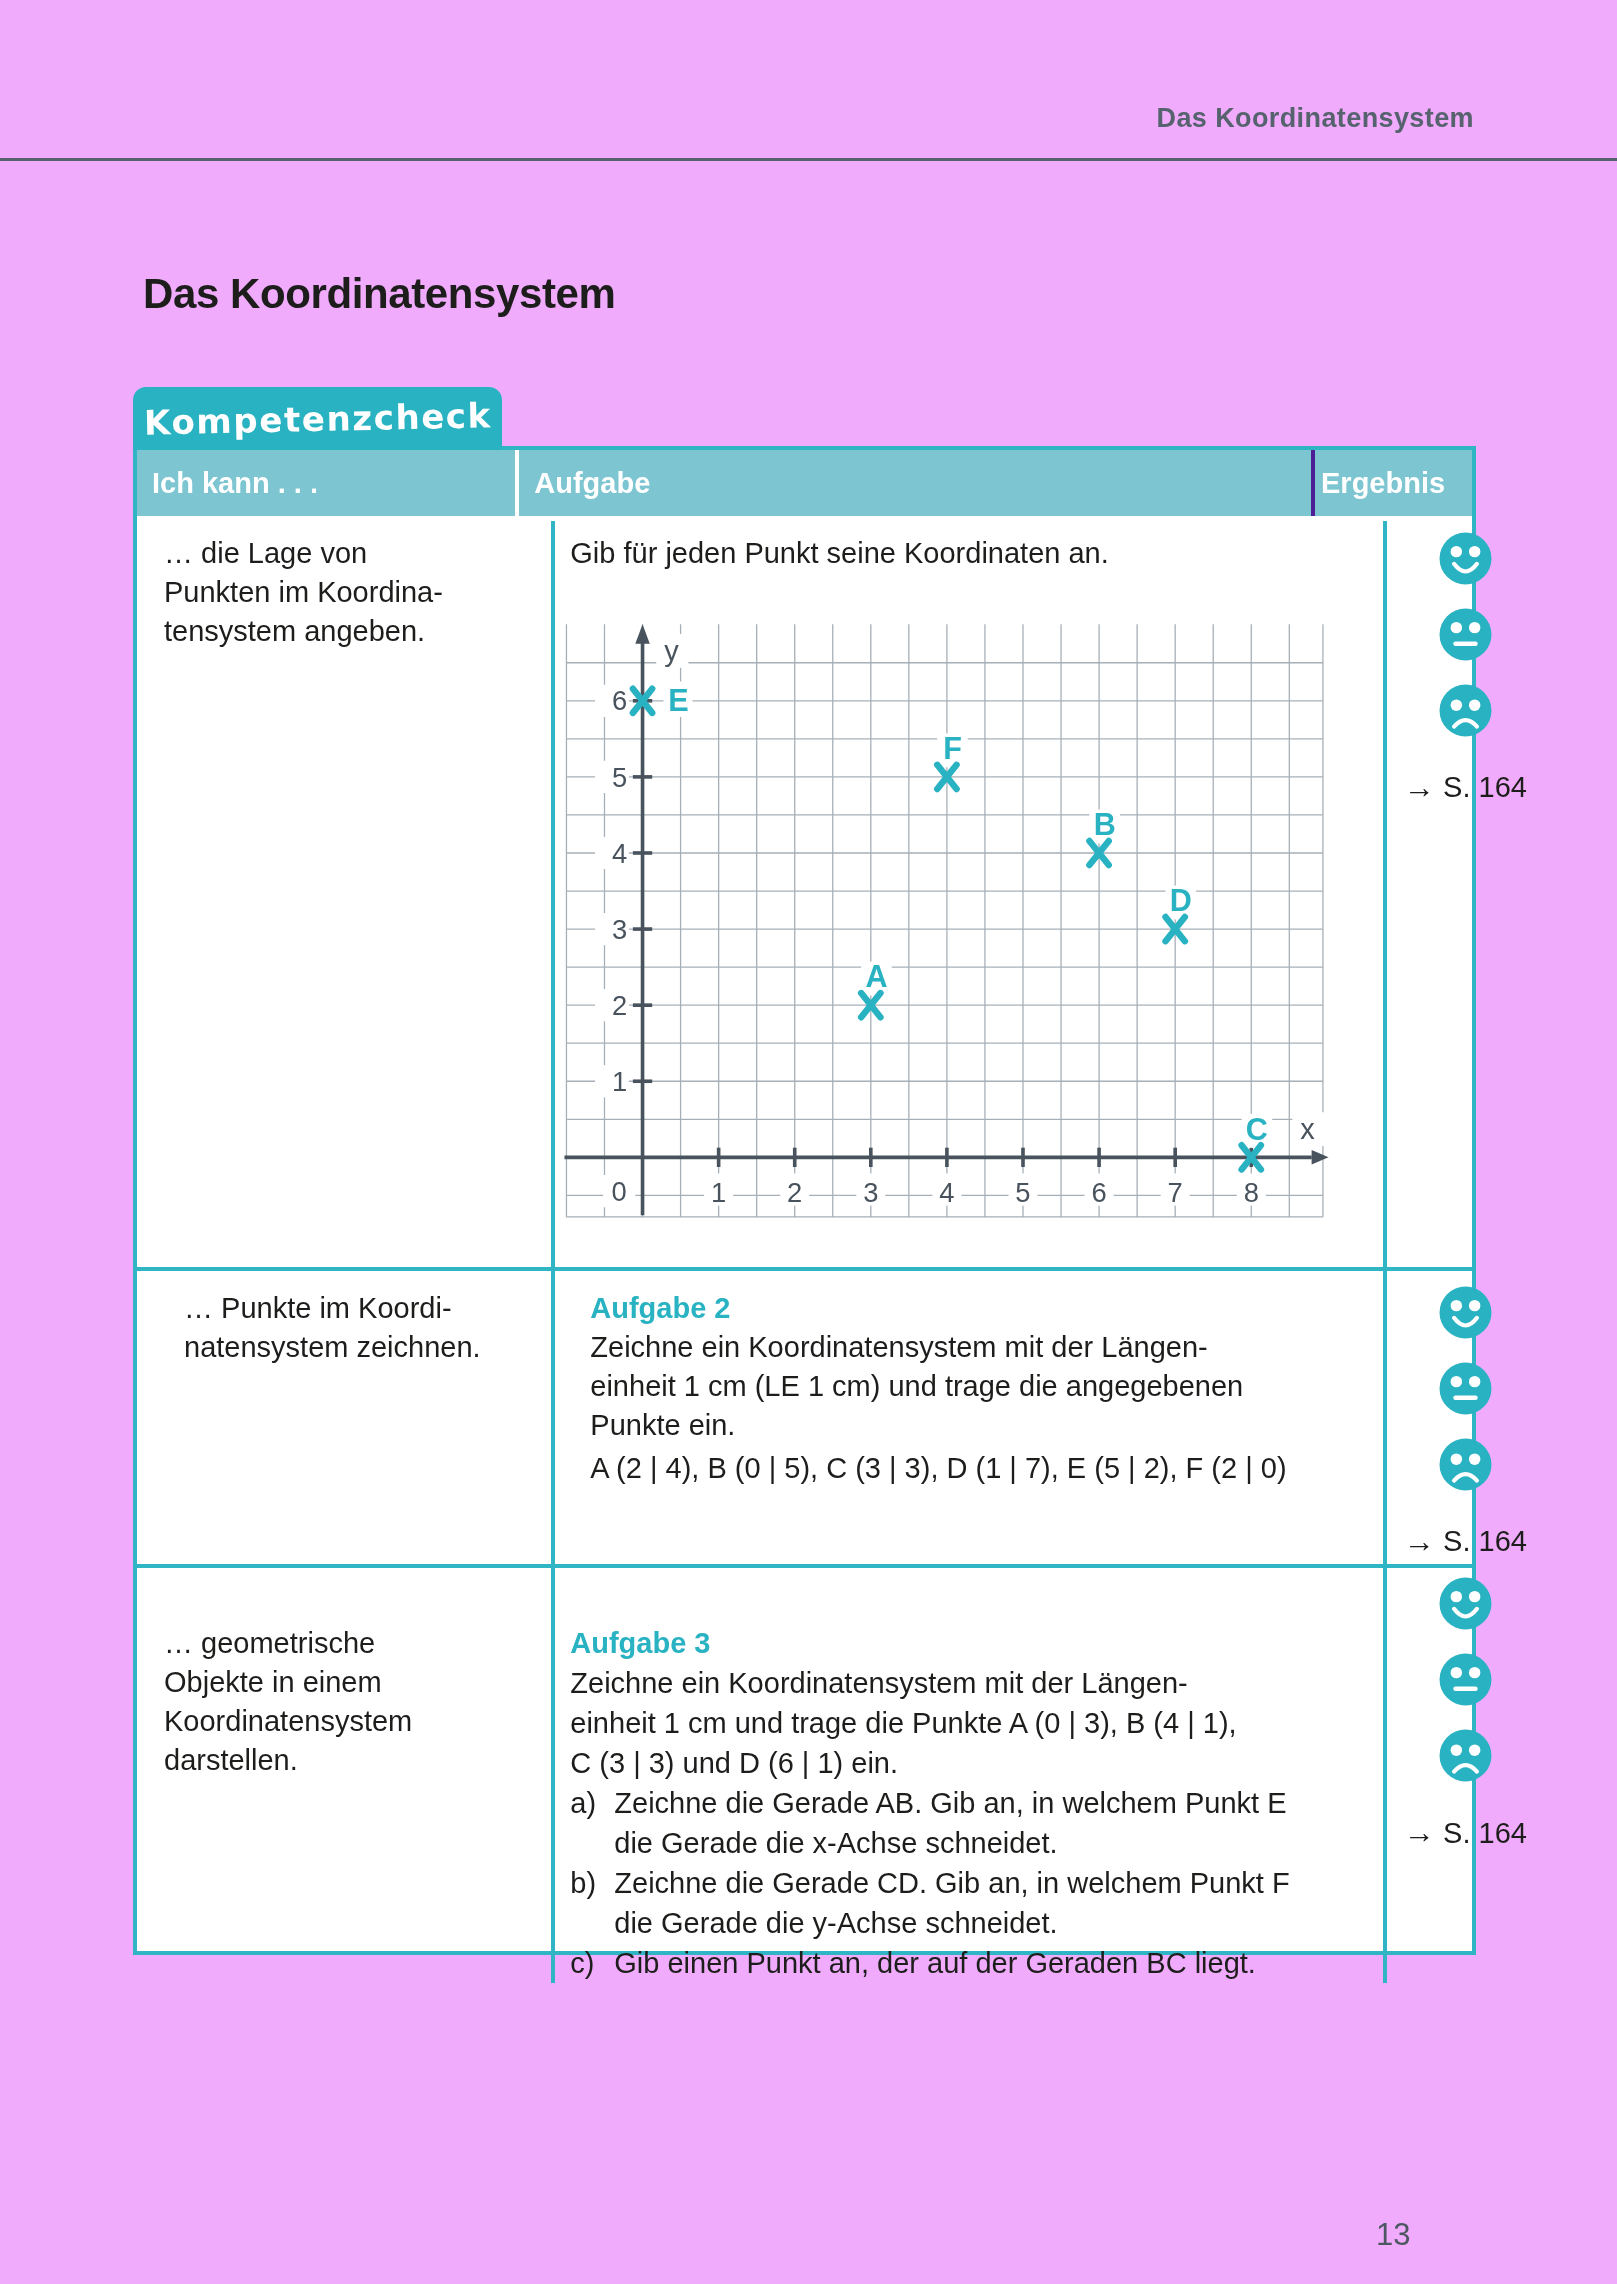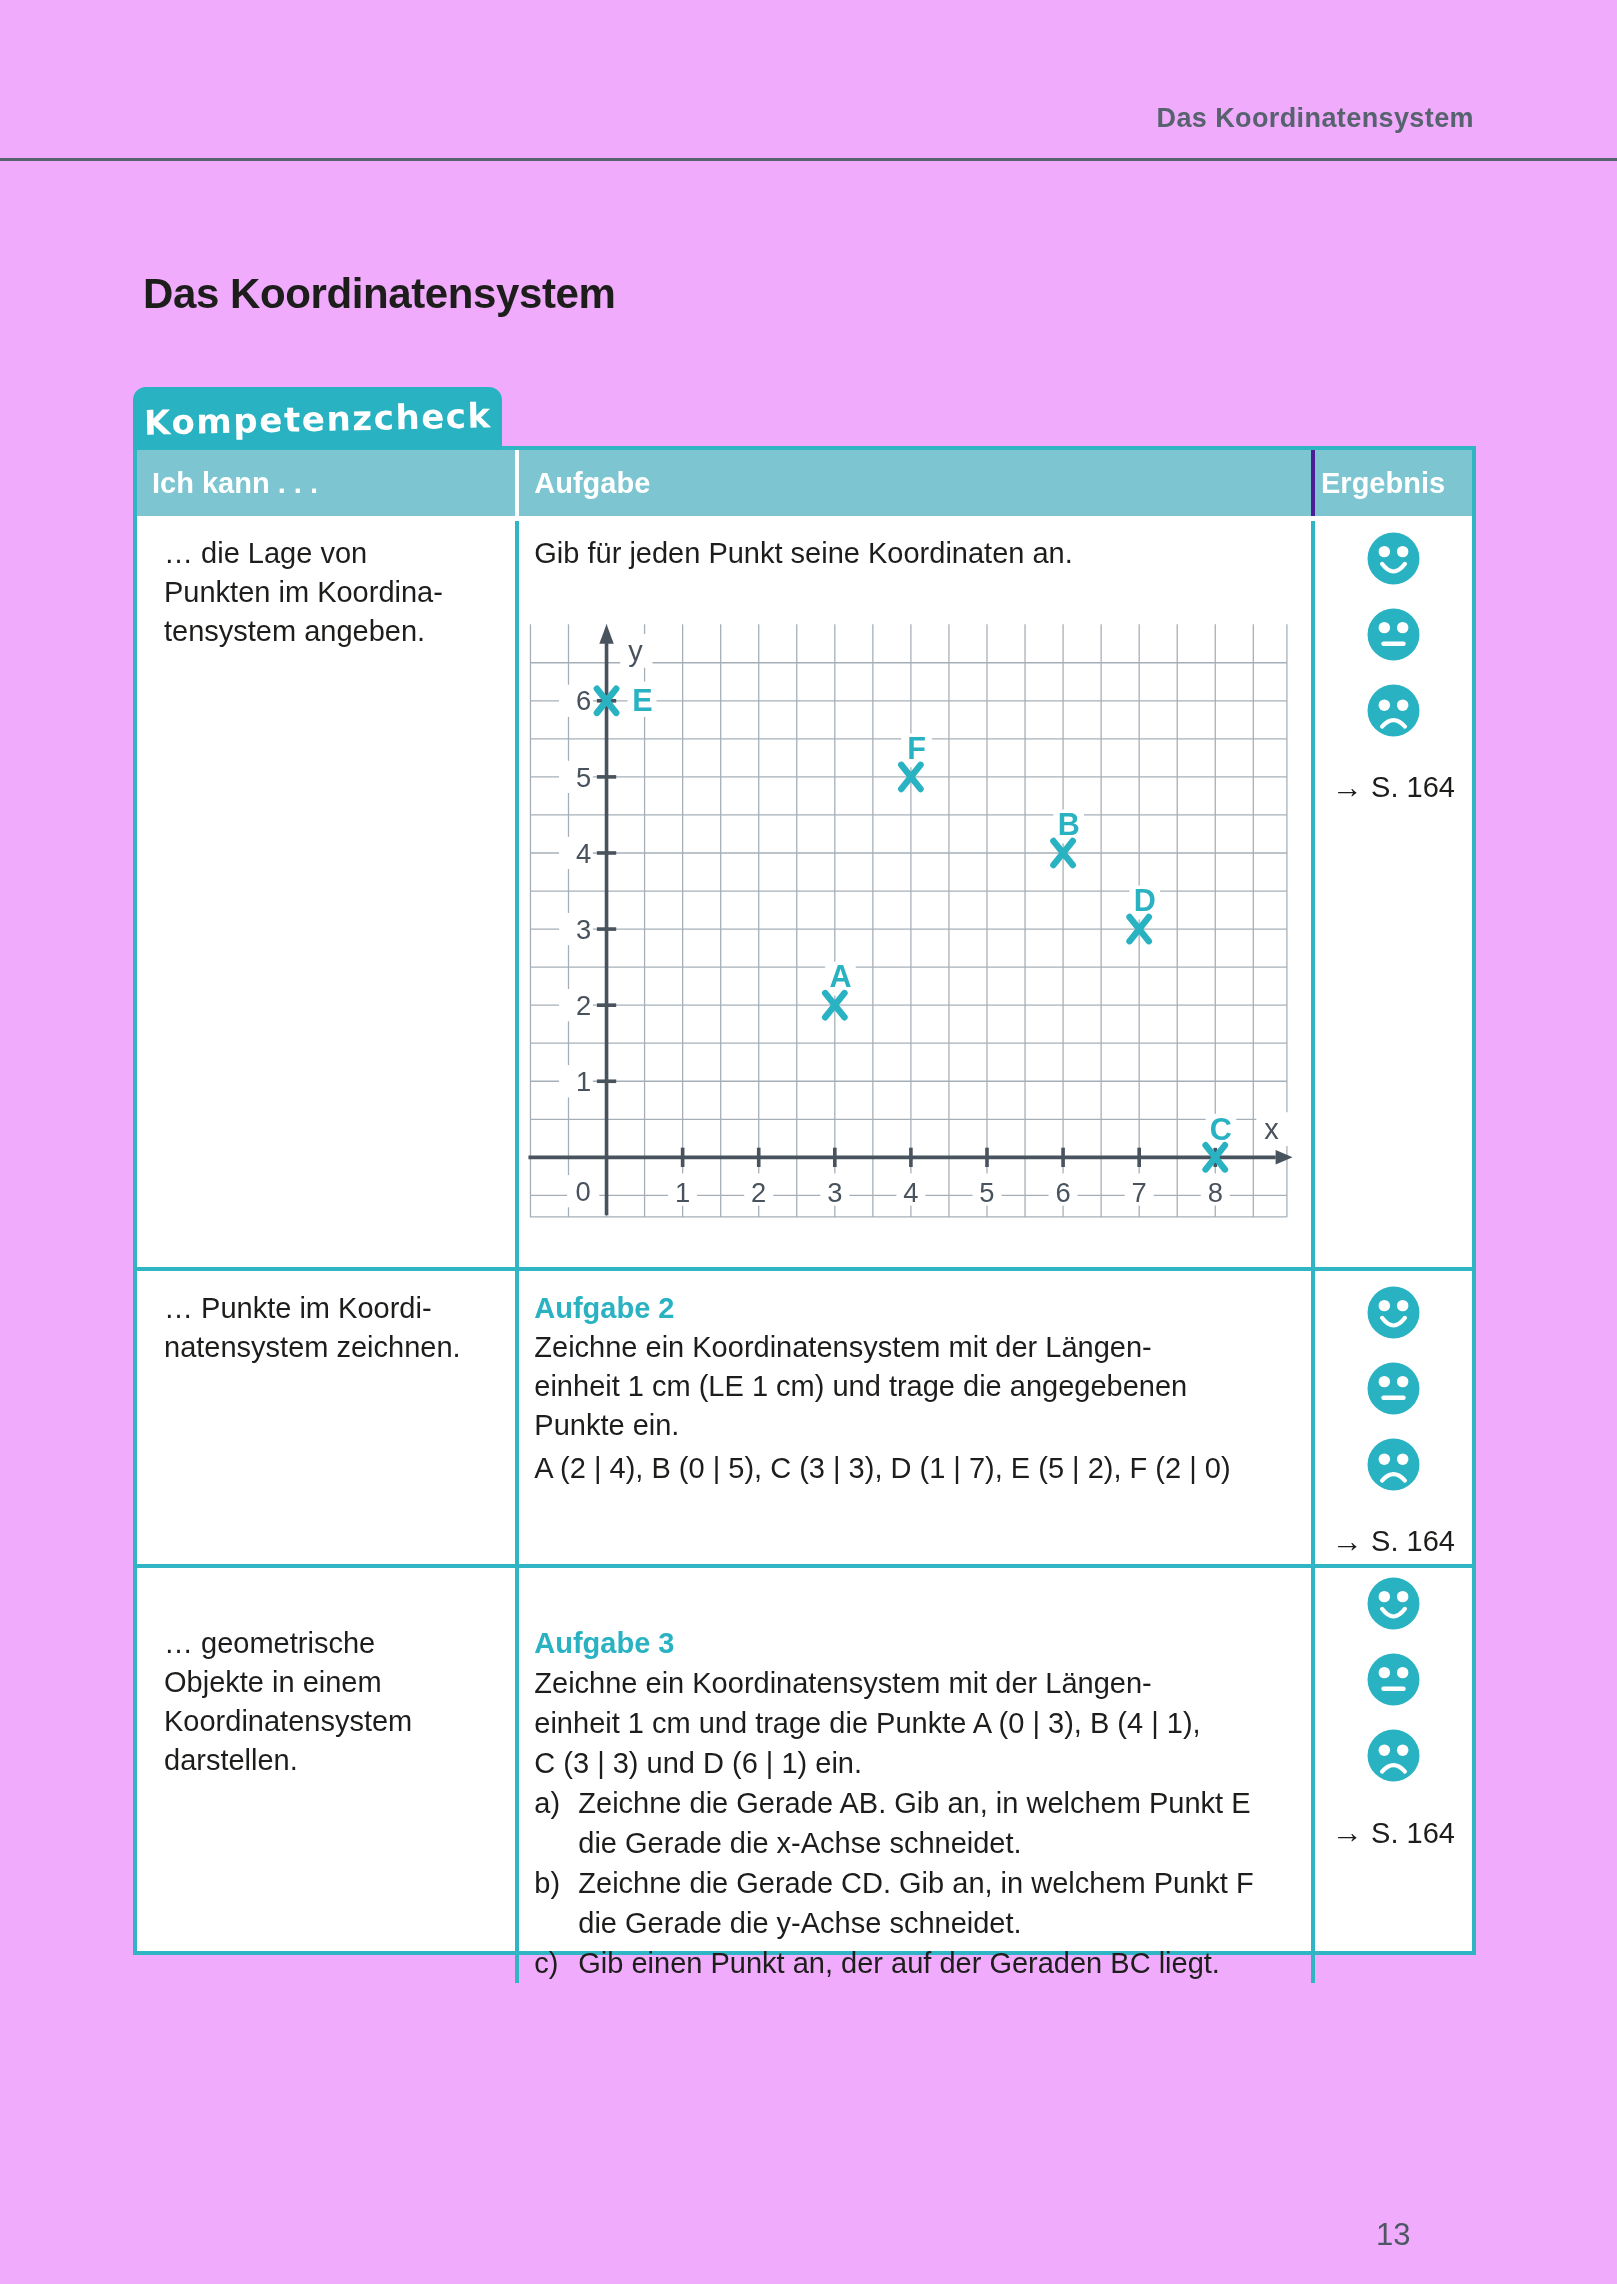--- a/index.html
+++ b/index.html
@@ -20,30 +20,30 @@
   
   .ktable{position:absolute;top:446px;left:133px;width:1343px;border:4px solid #2fb5c3;
        background:#fff;box-sizing:border-box;}
   .grid-row{display:grid;grid-template-columns:378px 796px 161px;}
   .thead{height:71px;}
   .thead .hcell{background:#7cc5d1;height:66px;display:flex;align-items:center;
        color:#fff;font-size:29px;font-weight:bold;box-sizing:border-box;}
   .thead .h1{padding-left:15px;}
   .thead .h2{border-left:4px solid #fff;padding-left:15.3px;}
   .thead .h3{border-left:4px solid #4c1d95;padding-left:6px;}
-  .trow{border-top:4px solid #2fb5c3;}
+  .trow{border-top:4px solid #2fb5c3;gap:36px;}
   .trow.first{border-top:none;}
   .trow .c2,.trow .c3{border-left:4px solid #2fb5c3;box-sizing:border-box;}
   .r1{height:746px;}
   .r2{height:293px;}
   .r3{height:383px;}
   .cell{position:relative;box-sizing:border-box;}
   .can{padding-left:27px;font-size:29px;line-height:39px;white-space:pre-line;}
   .task{padding-left:15.3px;font-size:29px;line-height:39px;}
-  .pad-r1{padding-top:13px;} .pad-r2{padding-top:17.7px;} .pad-r3{padding-top:8px;margin-top:48px;}
+  .pad-r1{padding-top:13px;} .pad-r2{padding-top:17.7px;margin-left:20px;} .pad-r3{padding-top:8px;margin-top:48px;}
   .task-title{color:#29b2c2;font-weight:bold;font-size:29px;line-height:39px;}
   .task-lines{white-space:pre-line;}
   .points-line{margin-top:4.8px;}
   .task3-lines{white-space:pre-line;line-height:40px;}
   .item{display:flex;line-height:40px;}
   .item .marker{width:44px;flex:0 0 44px;}
   .item .ilines{white-space:pre-line;}
   
   .chart-wrap{position:absolute;left:3.2px;top:90px;width:777px;height:645px;}
   

